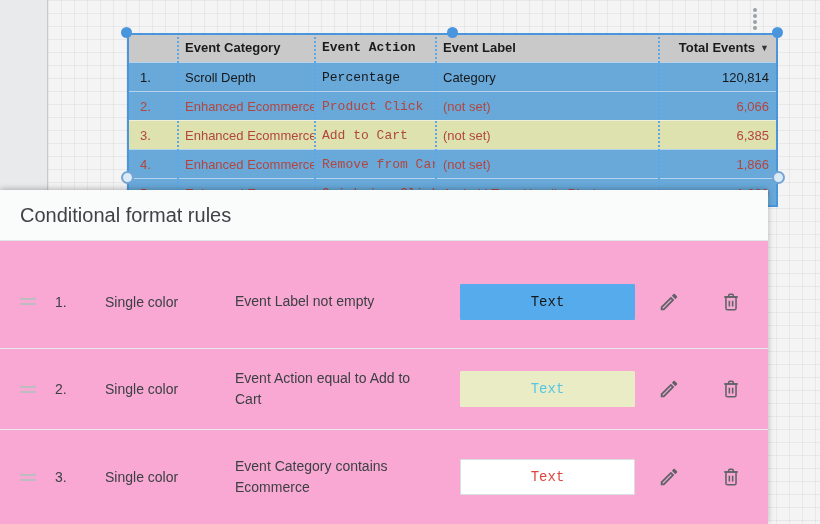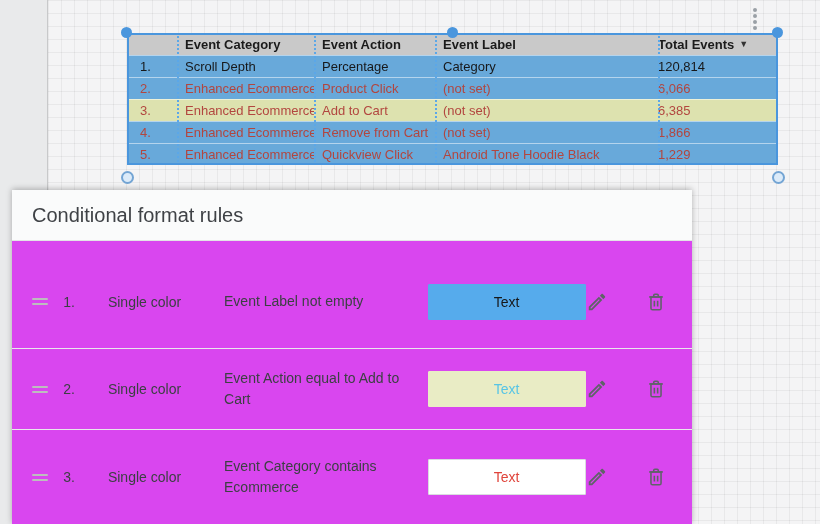--- a/index.html
+++ b/index.html
@@ -15,59 +15,59 @@
   .left-strip{position:absolute;left:0;top:0;width:48px;height:100%;
     background:#e9eaeb;border-right:1px solid #c8c9ca;box-sizing:border-box;}
 
   .more-dots{position:absolute;left:750px;top:5px;display:flex;flex-direction:column;gap:2px;
     padding:3px;cursor:pointer;}
   .more-dots i{width:4px;height:4px;border-radius:50%;background:#9aa0a6;}
 
   
   .table{position:absolute;left:127px;top:33px;width:651px;font-size:13px;}
   .sel-outline{position:absolute;inset:0;border:2px solid #4a96dd;pointer-events:none;z-index:2;}
-  .trow{display:flex;height:22px;box-sizing:border-box;}
+  .trow{display:flex;height:29px;box-sizing:border-box;}
   .thead{background:#c9c9c9;font-weight:bold;color:#1b1b1b;}
   .tbody{border-top:1px solid rgba(255,255,255,.5);}
   .row-b{background:#68a9da;}
   .row-y{background:#dde2af;}
   .c-dark{color:#17181a;}
   .c-red{color:#b2463f;}
   .cell{box-sizing:border-box;display:flex;align-items:center;padding-left:8px;overflow:hidden;white-space:nowrap;}
   .c0{width:50px;padding-left:13px;}
   .c1{width:137px;}
-  .c2{width:121px;}
+  .c2{width:121px;font-family:Liberation Mono, monospace;}
   .c3{width:223px;}
-  .c4{width:120px;padding-right:9px;padding-left:0;}
+  .c4{width:120px;justify-content:flex-end;padding-right:9px;padding-left:0;}
   .sort-arrow{font-size:9px;margin-left:5px;color:#333;}
   .colline{position:absolute;top:0;bottom:0;width:0;border-left:2px dotted #5ba7e8;z-index:1;}
   .cl1{left:50px;} .cl2{left:187px;} .cl3{left:308px;} .cl4{left:531px;}
 
   .handle{position:absolute;width:11px;height:11px;border-radius:50%;background:#4a96dd;z-index:3;}
   .handle.light{background:#dcebf9;border:2px solid #74a5d4;width:9px;height:9px;}
 
   
-  .panel{position:absolute;left:12px;top:190px;width:680px;height:334px;background:#d946ef;
+  .panel{position:absolute;left:0;top:190px;width:768px;height:334px;background:#f9a8d4;
     box-shadow:0 -1px 6px rgba(0,0,0,.28);z-index:5;}
   .panel-header{height:51px;background:#fafbfb;border-bottom:1px solid #e3e4e6;
     display:flex;align-items:center;padding:0 20px;box-sizing:border-box;}
   .panel-title{font-size:20px;color:#3f4246;font-weight:400;margin:0;}
 
   .rule{display:flex;align-items:center;padding:0 24px 0 20px;box-sizing:border-box;}
   .rule-1{height:108px;padding-top:14px;border-bottom:1px solid #e8e9eb;}
   .rule-2{height:81px;border-bottom:1px solid #e8e9eb;}
   .rule-3{height:94px;}
   .drag{width:35px;display:flex;flex-direction:column;gap:3px;cursor:grab;}
   .drag i{width:16px;height:2px;background:#bdbdbd;border-radius:1px;}
   .r-idx{width:50px;font-size:14px;color:#3c4043;}
   .r-type{width:130px;font-size:14px;color:#3c4043;}
   .r-cond{width:225px;font-size:14px;color:#3c4043;white-space:pre-line;line-height:1.5;
     padding-right:26px;box-sizing:border-box;}
   .swatch{width:175px;height:36px;border:1px solid transparent;border-radius:1px;
-    font-size:14px;font-family:Liberation Sans, sans-serif;display:flex;align-items:center;
+    font-size:14px;font-family:Liberation Mono, monospace;display:flex;align-items:center;
     justify-content:center;cursor:pointer;box-sizing:border-box;}
   .spacer{flex:1;}
   .icon-btn{width:26px;height:26px;border:none;background:transparent;padding:0;cursor:pointer;
     display:flex;align-items:center;justify-content:center;}
   .icon-btn.edit{margin-right:36px;}
 </style>
 </head>
 <body>
 
 <div class="screen">

